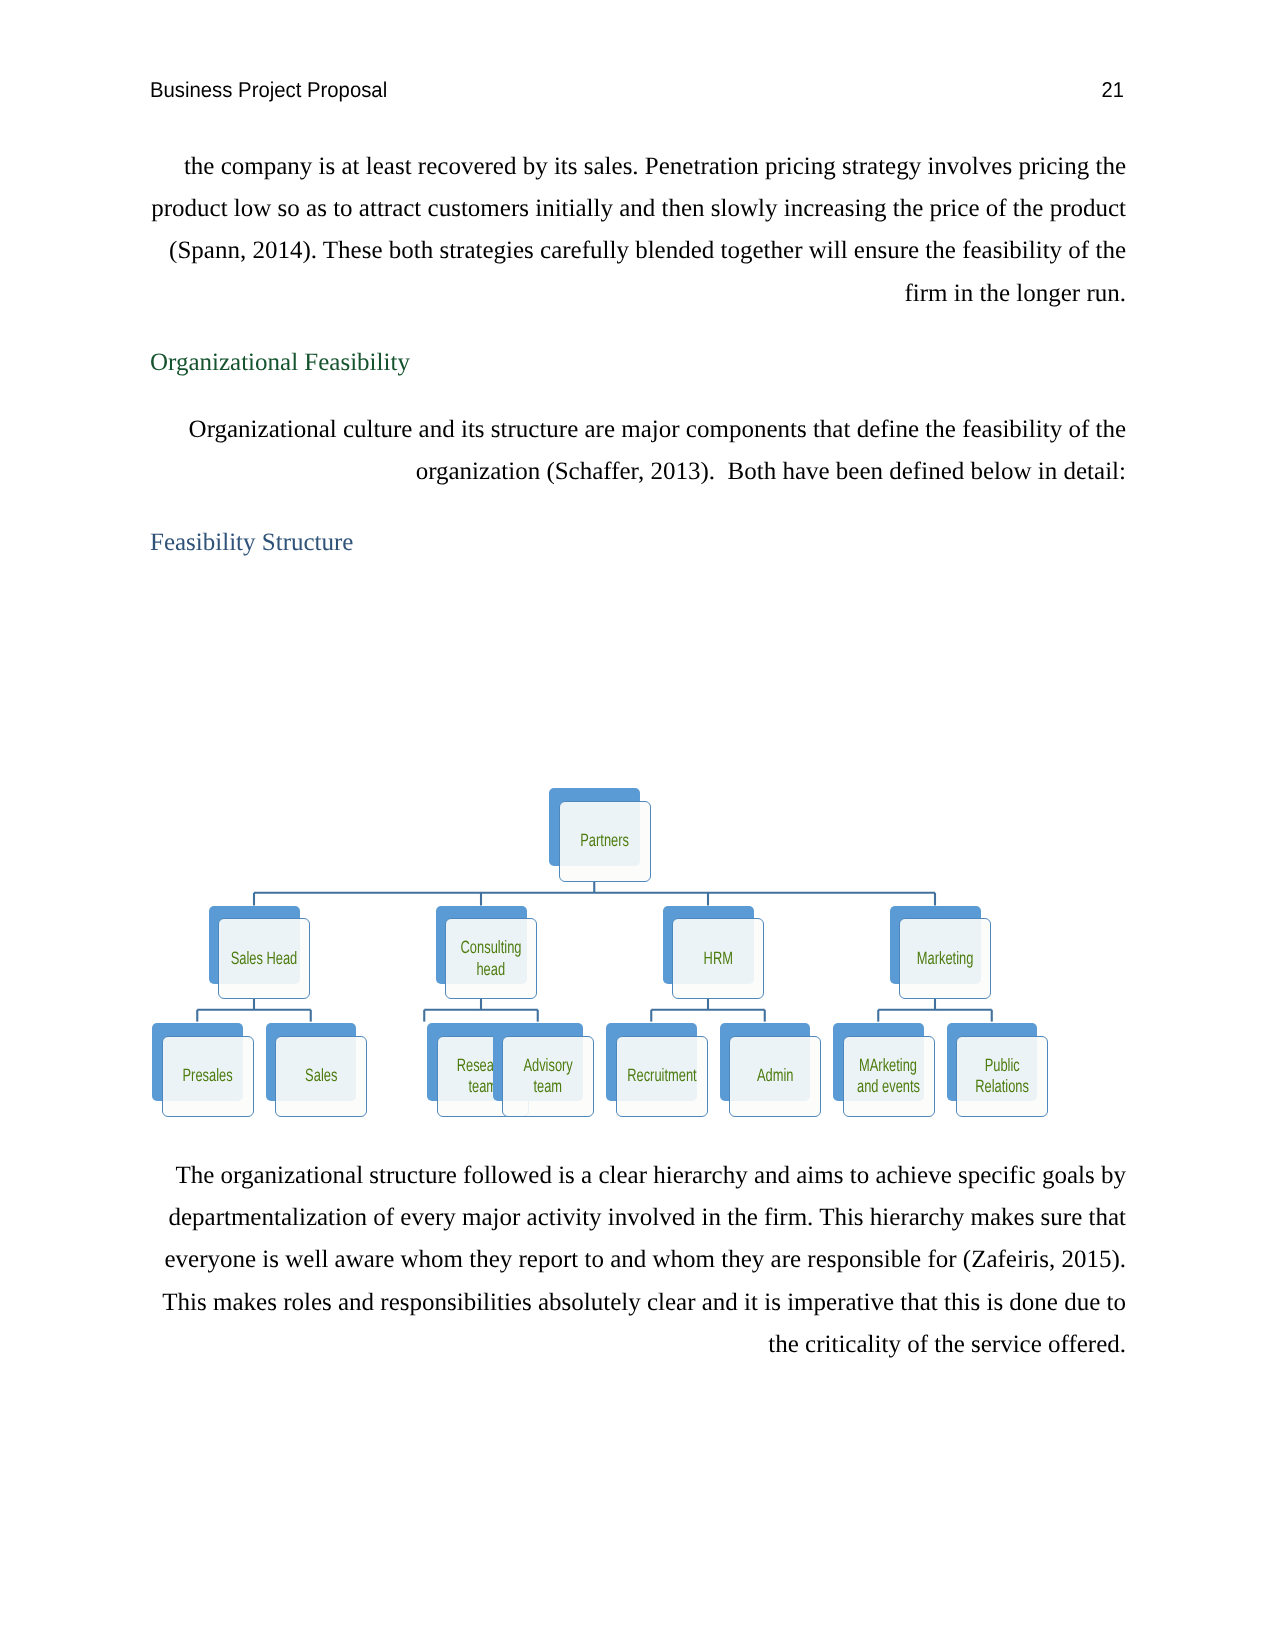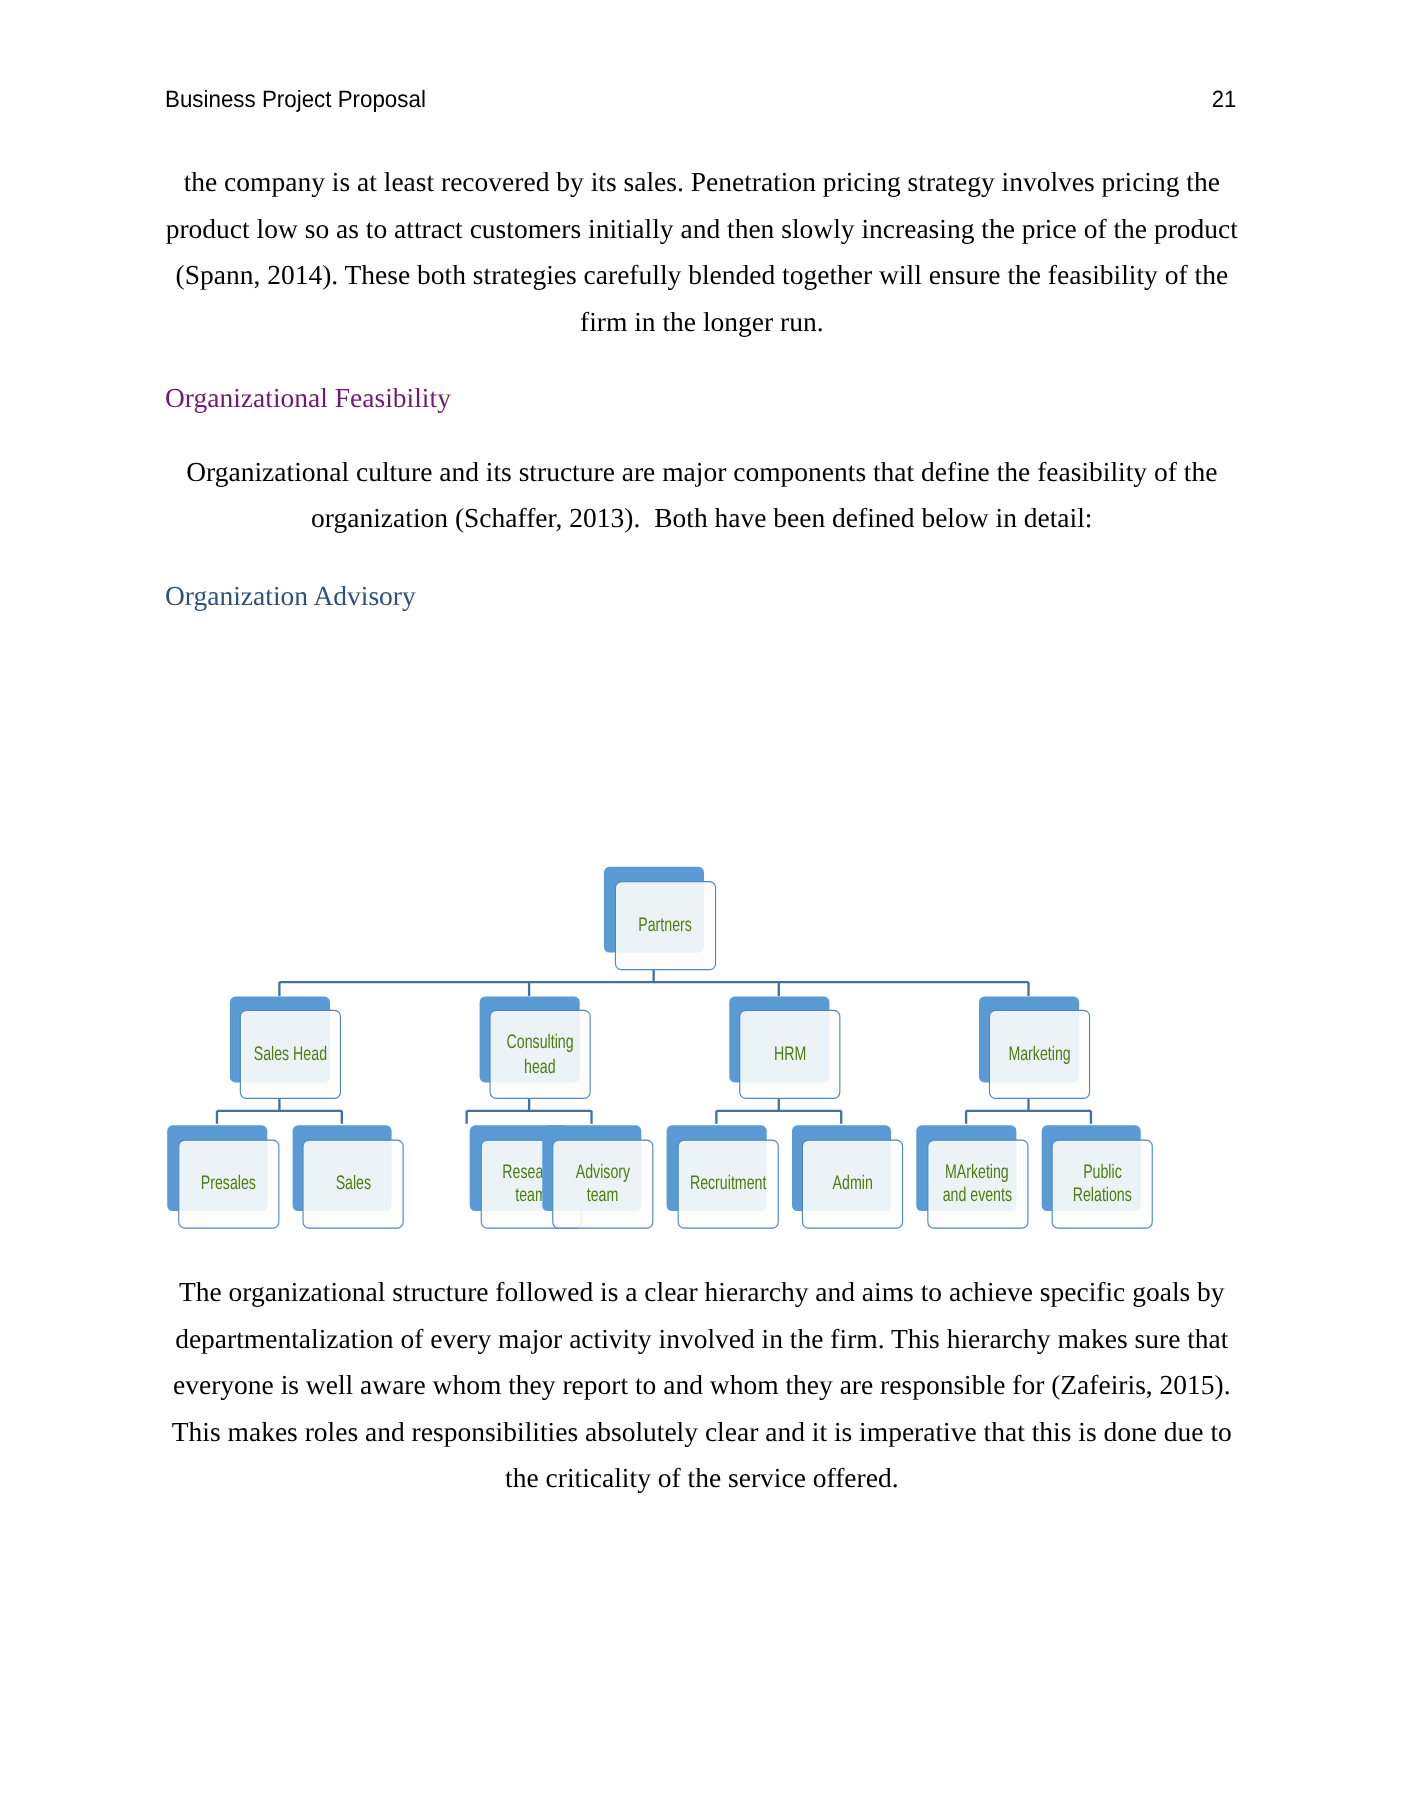--- a/index.html
+++ b/index.html
@@ -9,23 +9,23 @@
   .page{position:relative;will-change:transform;transform:translateZ(0);width:1184px;height:1650px;overflow:hidden;padding-left:25px;}
 
   .hdr{position:absolute;left:149.5px;top:78px;width:974px;height:24px;
        font-family:"Liberation Sans",sans-serif;font-size:21.5px;line-height:24px;color:#000;}
   .hdr .title{position:absolute;left:0;top:0;display:inline-block;white-space:nowrap;
        transform:scaleX(0.945);transform-origin:left center;}
   .hdr .pageno{position:absolute;right:0;top:0;display:inline-block;white-space:nowrap;
        transform:scaleX(0.935);transform-origin:right center;}
 
   .para{position:absolute;left:150px;width:976px;font-size:25px;
-        line-height:42.35px;color:#000;text-align:center;}
+        line-height:42.35px;color:#000;text-align:right;}
   .h2{position:absolute;left:150px;font-size:25px;line-height:42.6px;}
-  .h2.a{color:#701a75;}
+  .h2.a{color:#14532d;}
   .h2.b{color:#2E5278;}
 
 
   .chart{position:absolute;left:0;top:0;width:1275px;height:1650px;}
   .conn{position:absolute;left:0;top:0;}
   .conn path{stroke:#41719C;stroke-width:2.1;fill:none;}
   .node{position:absolute;width:102px;height:94px;}
   .node .shadow{position:absolute;left:0;top:0;width:90.8px;height:78.2px;
       background:#5B9BD5;border-radius:5px;}
   .node .card{position:absolute;left:9.5px;top:12.5px;width:92px;height:81px;
@@ -45,21 +45,21 @@
 <div class="page">
 
   <div class="hdr">
     <span class="title">Business Project Proposal</span>
     <span class="pageno">21</span>
   </div>
 
   <div class="para" style="top:145.5px;">the company is at least recovered by its sales. Penetration pricing strategy involves pricing the product low so as to attract customers initially and then slowly increasing the price of the product (Spann, 2014). These both strategies carefully blended together will ensure the feasibility of the firm in the longer run.</div>
   <div class="h2 a" style="top:342px;">Organizational Feasibility</div>
   <div class="para" style="top:409px;">Organizational culture and its structure are major components that define the feasibility of the organization (Schaffer, 2013).&nbsp; Both have been defined below in detail:</div>
-  <div class="h2 b" style="top:522px;">Organization Advisory</div>
+  <div class="h2 b" style="top:522px;">Feasibility Structure</div>
 
   <div class="chart">
     <svg class="conn" width="1275" height="1650" viewBox="0 0 1275 1650">
       <path d="M 594.25 881.5 L 594.25 892.8"></path>
       <path d="M 254.0 892.8 L 935.0 892.8"></path>
       <path d="M 254.0 892.8 L 254.0 905.5"></path>
       <path d="M 481.0 892.8 L 481.0 905.5"></path>
       <path d="M 708.0 892.8 L 708.0 905.5"></path>
       <path d="M 935.0 892.8 L 935.0 905.5"></path>
       <path d="M 254.0 999.0 L 254.0 1009.8"></path>

